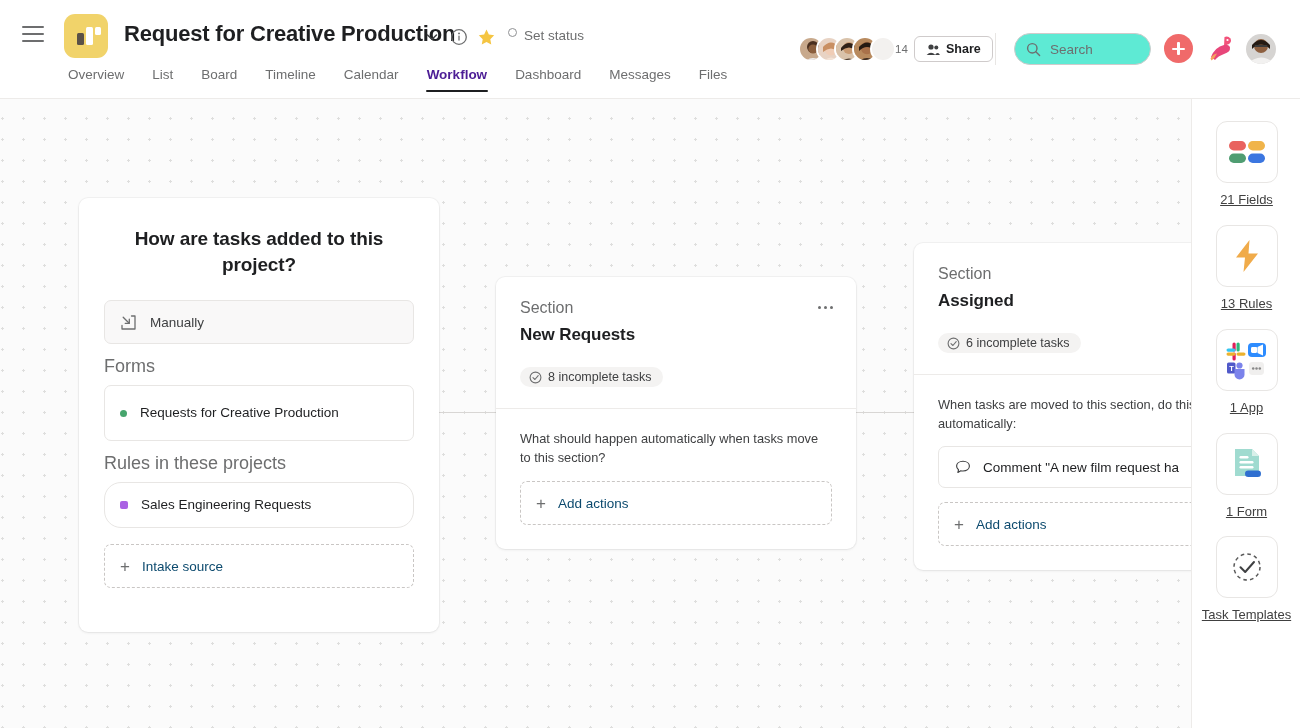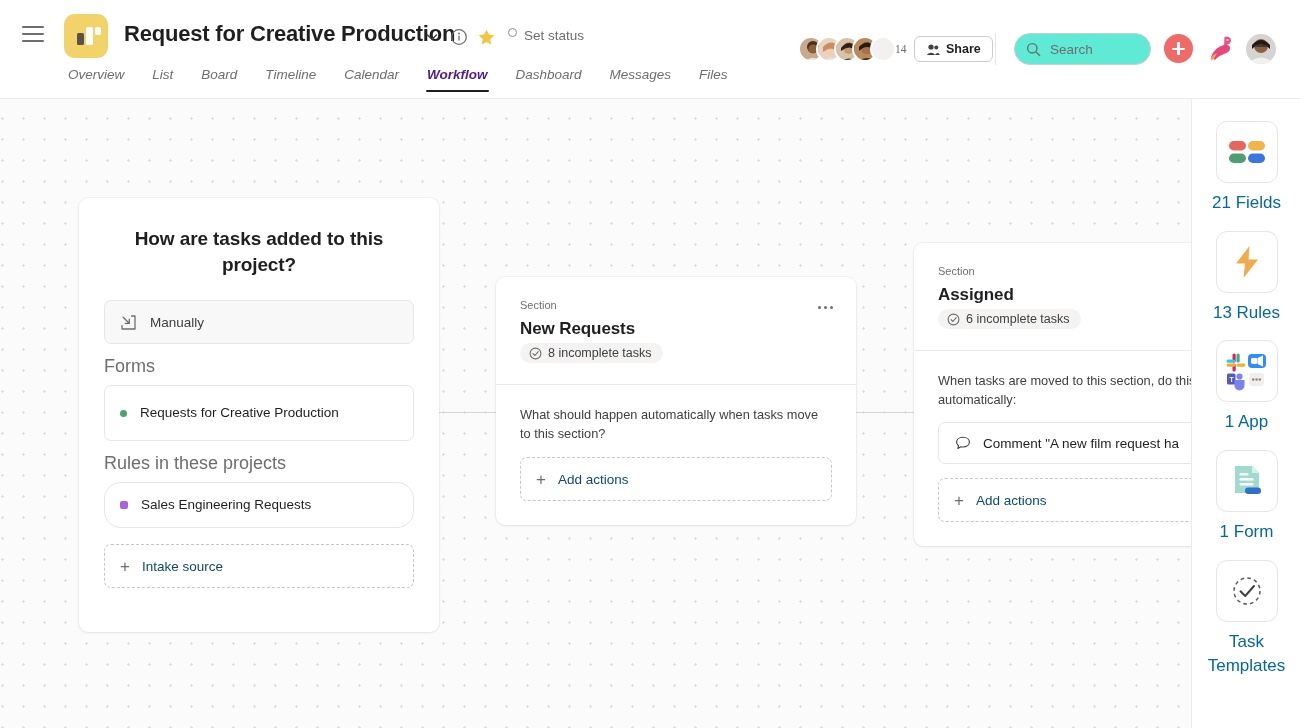--- a/index.html
+++ b/index.html
@@ -52,21 +52,21 @@
   .set-status-label { font-size: 13.5px; color: #6d6e6f; white-space: nowrap; }
 
   .avatars { position: absolute; left: 798px; top: 36px; display: flex; align-items: center; }
   .av { width: 26px; height: 26px; border-radius: 50%; border: 2px solid #fff; margin-left: -8px; overflow: hidden; position: relative; cursor:pointer;}
   .av:first-child { margin-left: 0; }
   .av-count {
     width: 26px; height: 26px; border-radius: 50%; background: #f3f1ef; margin-left: -8px;
     display: flex; align-items: center; justify-content: center; position: relative;
     border: 2px solid #fff; cursor: pointer;
   }
-  .av-count span { font-size: 11.5px; color: #6d6e6f; position: absolute; left: 23px; font-family: Liberation Serif, serif; }
+  .av-count span { font-size: 11.5px; color: #6d6e6f; position: absolute; left: 23px; }
 
   .share-btn {
     position: absolute; left: 914px; top: 36px; height: 26px; padding: 0 11px;
     border: 1px solid #cfcbcb; border-radius: 6px; background: #fff;
     display: flex; align-items: center; gap: 6px; cursor: pointer;
   }
   .share-label { font-size: 12.5px; color: #1e1f21; font-weight: 600;}
   .vdivider { position: absolute; left: 995px; top: 33px; width: 1px; height: 32px; background: #e8e6e4; }
 
   .search-box {
@@ -89,21 +89,21 @@
   .bird-logo { position: absolute; left: 1207px; top: 34px; width: 26px; height: 28px; cursor:pointer;}
   .user-av {
     position: absolute; left: 1246px; top: 34px; width: 30px; height: 30px;
     border-radius: 50%; overflow: hidden; cursor: pointer;
   }
 
   
   .tabs { position: absolute; left: 54px; top: 67px; display: flex; gap: 0; }
   .tab {
     font-size: 13.5px; color: #6d6e6f; padding: 0 14px 10px 14px; cursor: pointer;
-    position: relative; white-space: nowrap; font-style: italic;
+    position: relative; white-space: nowrap;
   }
   .tab.active { color: #4c1d95; font-weight: 700; }
   .tab.active::after {
     content: ''; position: absolute; left: 13px; right: 13px; bottom: 0;
     height: 2.4px; background: #1e1f21; border-radius: 1px;
   }
 
   
   .canvas {
     position: absolute; top: 99px; left: 0; width: 1191px; height: 629px;
@@ -149,24 +149,24 @@
     margin-top: 16px; height: 44px; border: 1px dashed #c9c6c4; border-radius: 7px;
     background: #fff; display: flex; align-items: center; padding-left: 15px; gap: 12px;
     cursor: pointer;
   }
   .plus-g { font-size: 17px; color: #6d6e6f; line-height: 1; }
   .add-lbl { font-size: 13.5px; color: #0c4a6e; }
 
   
   .sec-card { width: 360px; }
   .sec-card .sec-head { padding: 22px 24px 20px 24px; border-bottom: 1px solid #edebe9; position: relative; }
-  .sec-kicker { font-size: 11px; color: #6d6e6f; }
+  .sec-kicker { font-size: 16px; color: #6d6e6f; }
   .sec-title { margin-top: 8px; font-size: 17px; font-weight: 700; color: #1e1f21; letter-spacing: -0.1px;}
   .sec-pill {
-    margin-top: 4px; display: inline-flex; align-items: center; gap: 6px;
+    margin-top: 22px; display: inline-flex; align-items: center; gap: 6px;
     background: #f4f3f2; border-radius: 11px; padding: 3px 11px 3px 9px;
   }
   .sec-pill-txt { font-size: 12.5px; color: #3f4042; }
   .dots-btn {
     position: absolute; right: 20px; top: 22px; width: 22px; height: 16px;
     display: flex; align-items: center; justify-content: center; gap: 3px; cursor: pointer;
   }
   .dots-btn i { width: 3px; height: 3px; border-radius: 50%; background: #6d6e6f; display: block; }
   .sec-body { padding: 20px 24px 24px 24px; }
   .sec-q { font-size: 12.8px; color: #3f4042; line-height: 1.52; }
@@ -182,21 +182,21 @@
     position: absolute; top: 99px; left: 1191px; width: 109px; height: 629px;
     background: #fff; border-left: 1px solid #edebe9;
     padding-top: 22px;
   }
   .rp-item { width: 109px; margin-bottom: 15px; display: flex; flex-direction: column; align-items: center; cursor: pointer; }
   .rp-tile {
     width: 62px; height: 62px; border: 1px solid #e8e6e4; border-radius: 11px;
     background: #fff; display: flex; align-items: center; justify-content: center;
     position: relative;
   }
-  .rp-label { margin-top: 8px; font-size: 17px; color: #0369a1; text-align: center; line-height: 1.45; }
+  .rp-label { margin-top: 8px; font-size: 13px; color: #404040; text-align: center; line-height: 1.45; text-decoration: underline; }
 </style>
 </head>
 <body>
 
 <div id="app">
 
   <div class="topbar">
 
     <div class="hamburger">
       <span></span>

